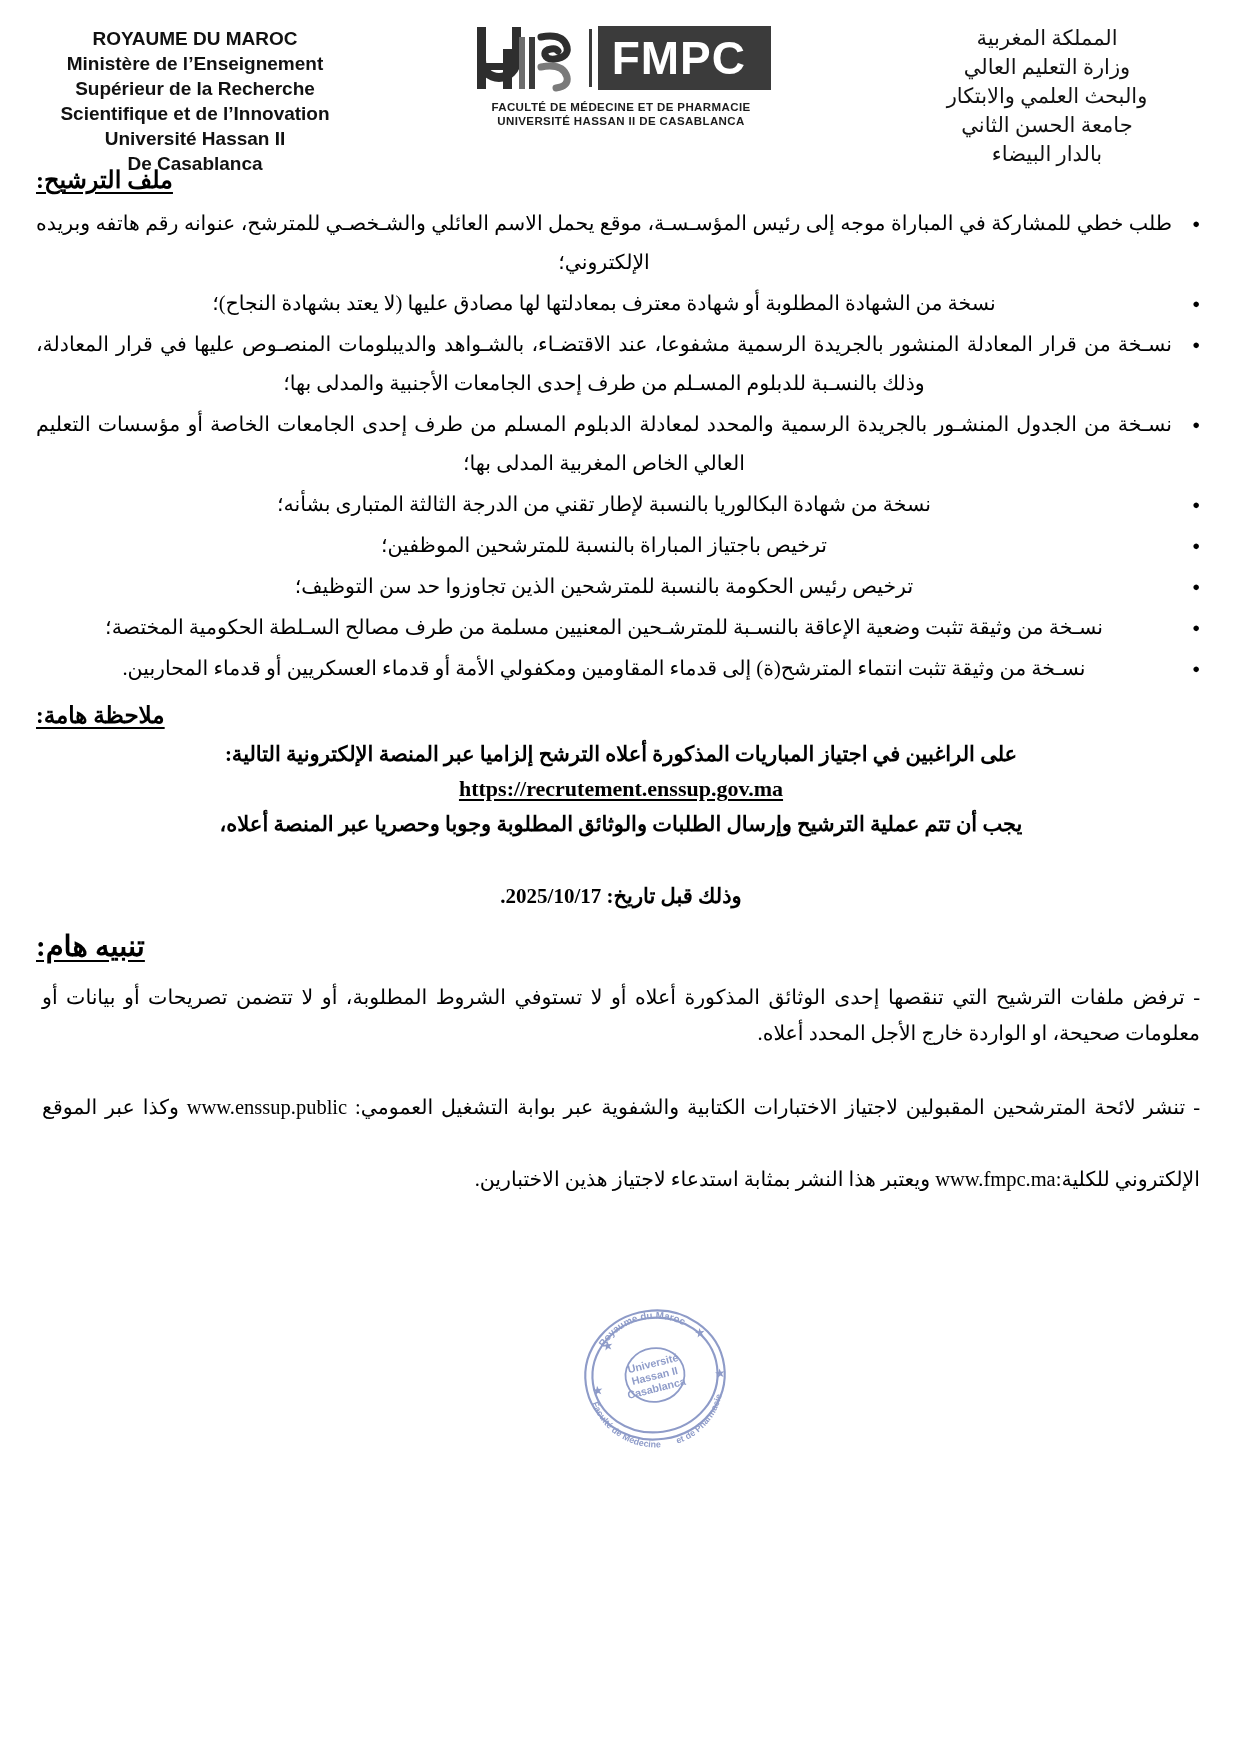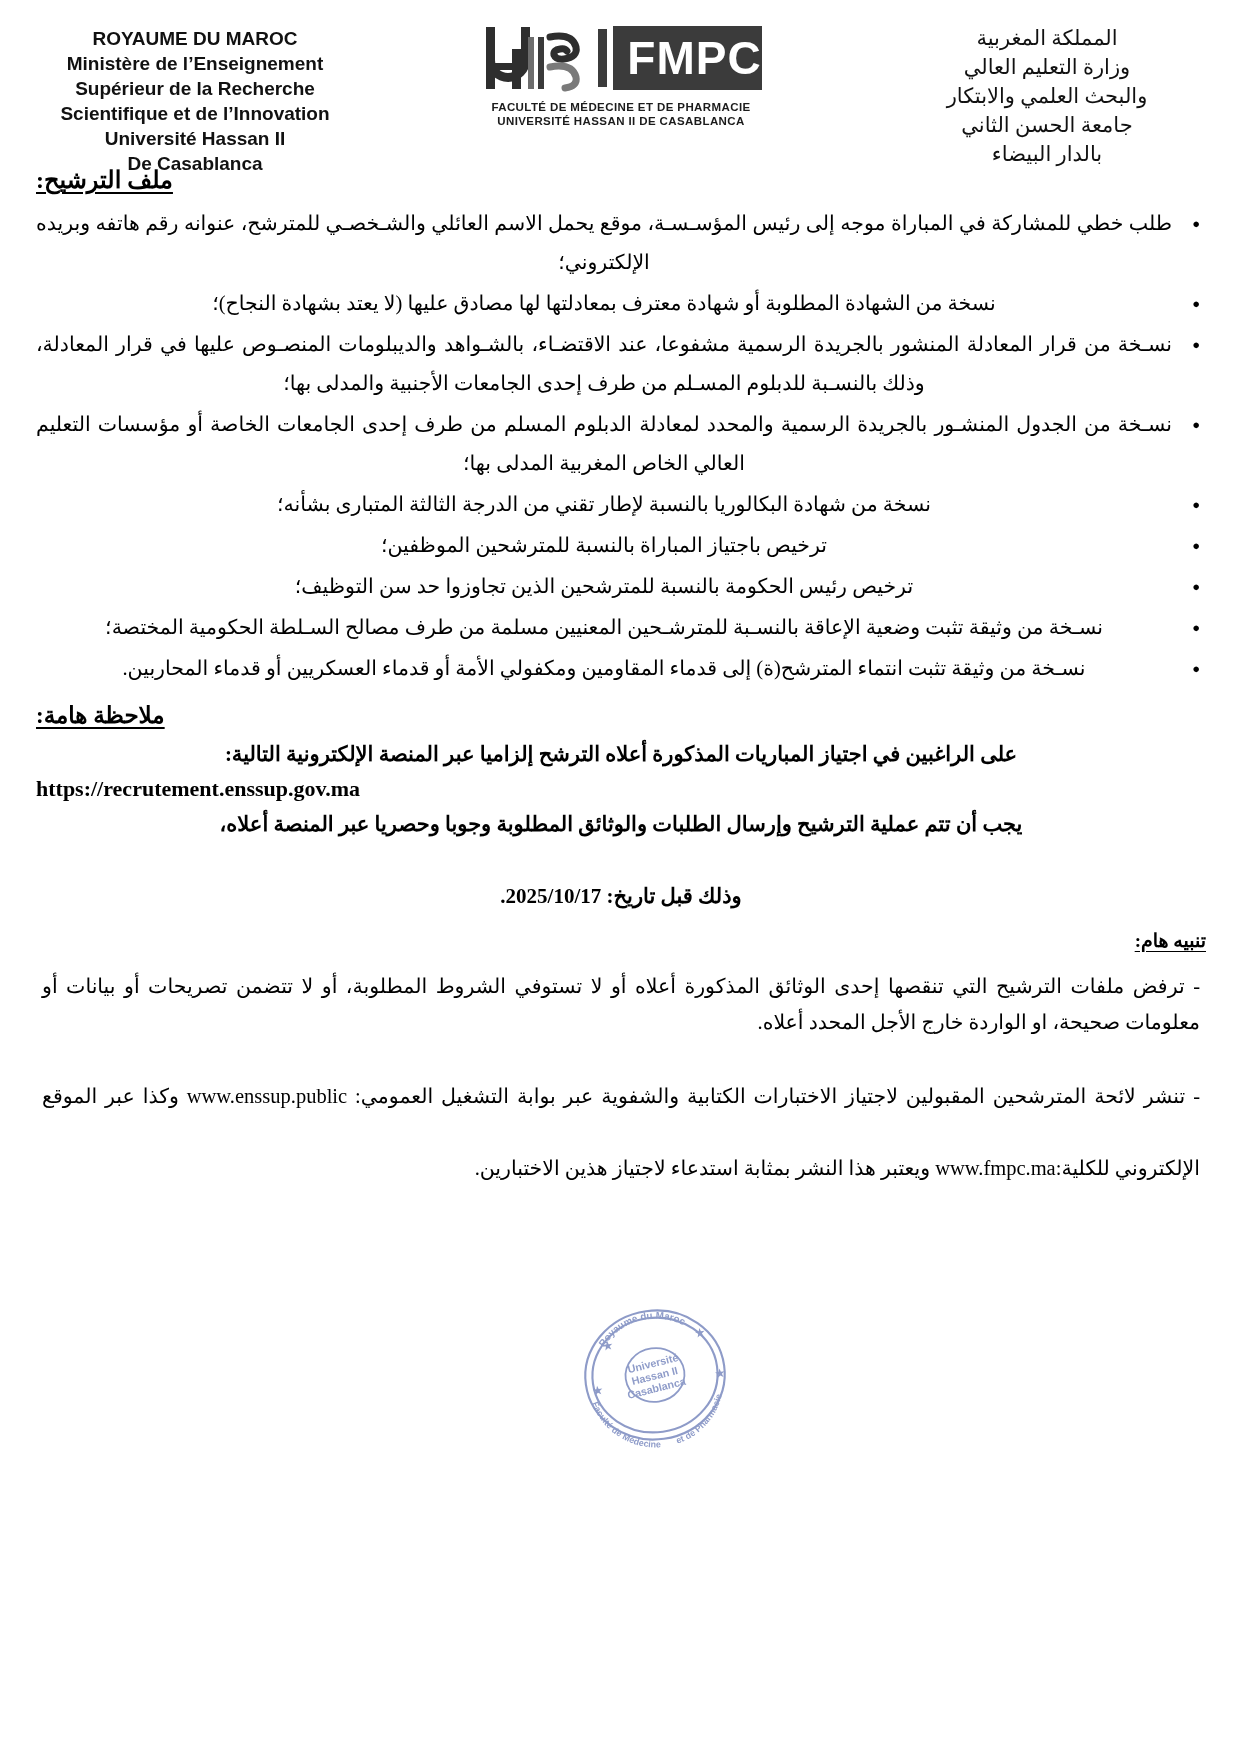--- a/index.html
+++ b/index.html
@@ -62,21 +62,21 @@
     background: #3b3b3b;
   }
   .logo-fmpc {
     background: #3b3b3b;
     color: #ffffff;
     font-family: "Liberation Sans", "DejaVu Sans", sans-serif;
     font-weight: bold;
     font-size: 46px;
     letter-spacing: 1px;
     line-height: 64px;
-    padding: 0 0 0 14px;
+    padding: 0 25px 0 14px;
     height: 64px;
     box-sizing: border-box;
   }
   .logo-caption {
     font-family: "Liberation Sans", "DejaVu Sans", sans-serif;
     font-size: 11.5px;
     font-weight: bold;
     letter-spacing: 0.4px;
     line-height: 14px;
     margin-top: 6px;
@@ -151,42 +151,44 @@
   .note-line {
     direction: rtl;
     text-align: center;
     font-size: 21px;
     font-weight: bold;
     line-height: 34px;
     margin: 2px 0;
   }
   .note-url {
     direction: ltr;
+    text-align: center;
     font-size: 22px;
     font-weight: bold;
     line-height: 32px;
     margin: 2px 0 2px 0;
+    text-decoration: underline;
     text-underline-offset: 3px;
   }
   .note-date-line {
     direction: rtl;
     text-align: center;
     font-size: 21px;
     font-weight: bold;
     line-height: 34px;
     margin: 2px 0 2px 0;
   }
   .note-date-line u {
     text-underline-offset: 3px;
   }
 
   .warn-title {
-    text-align: right;
-    direction: rtl;
-    font-size: 19px;
+    text-align: left;
+    direction: rtl;
+    font-size: 29px;
     font-weight: bold;
     margin: 16px 0 16px 0;
   }
   .warn-title span {
     text-decoration: underline;
     text-underline-offset: 4px;
   }
 
   .warn-para {
     direction: rtl;

